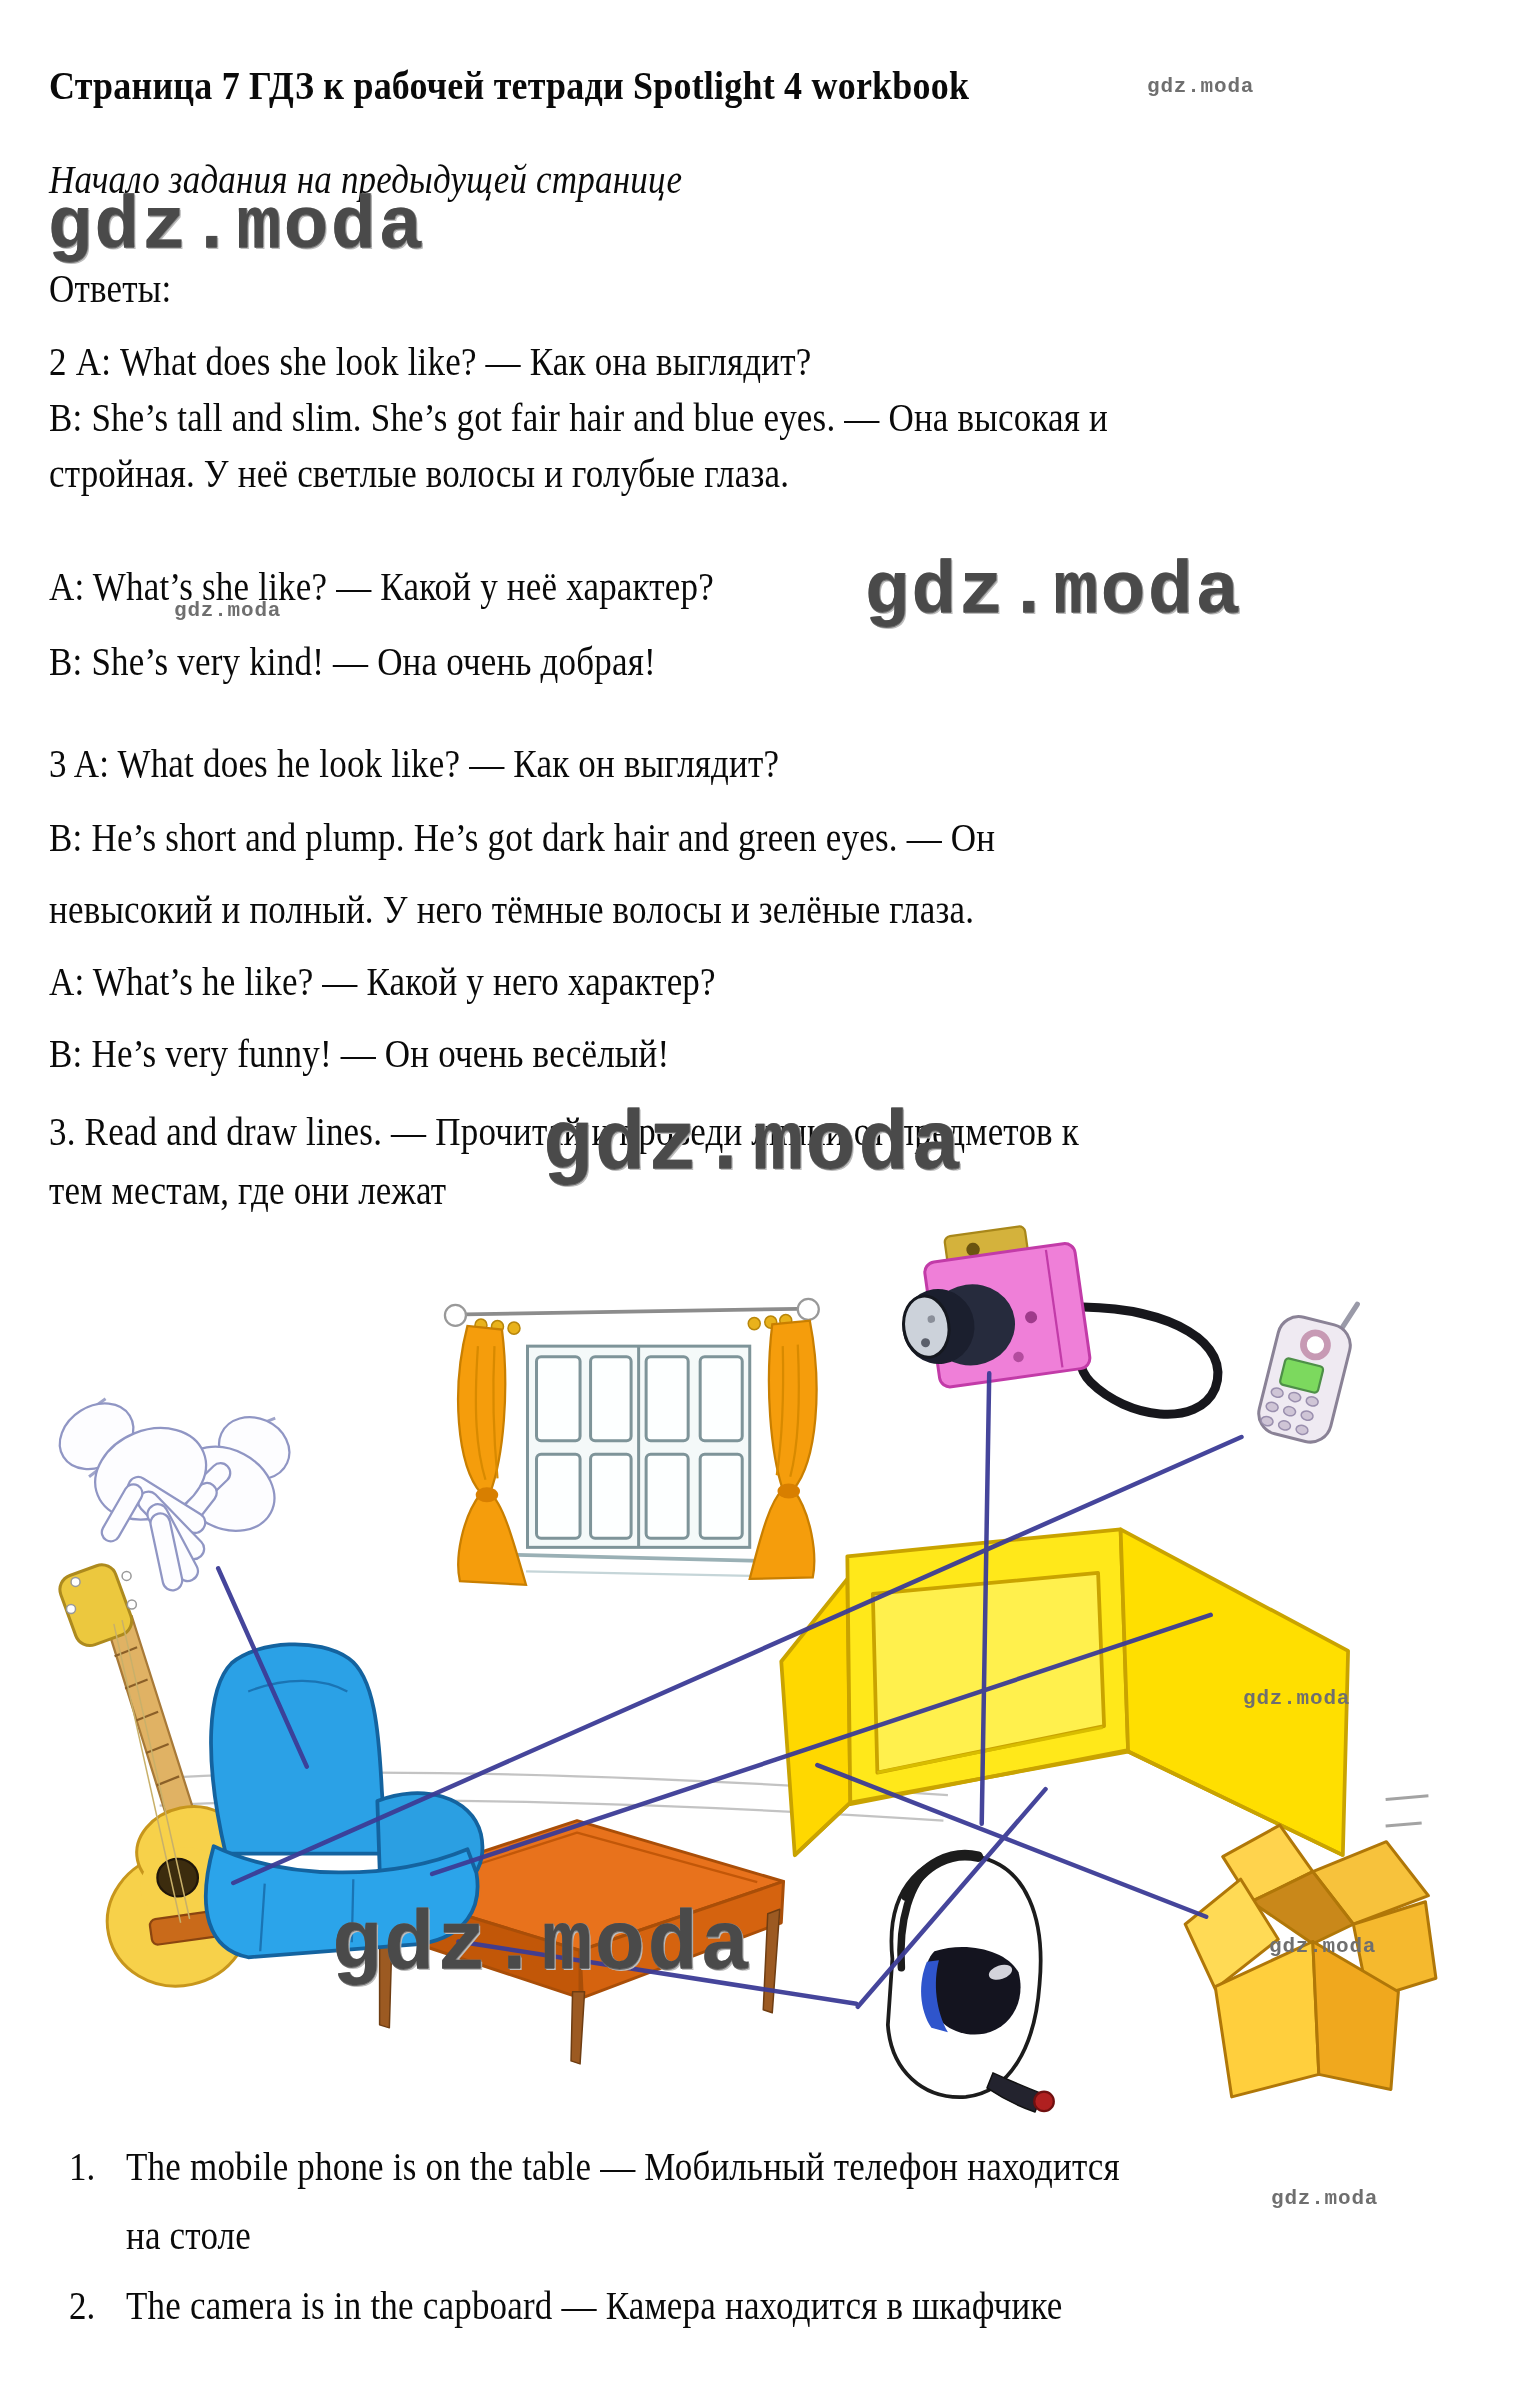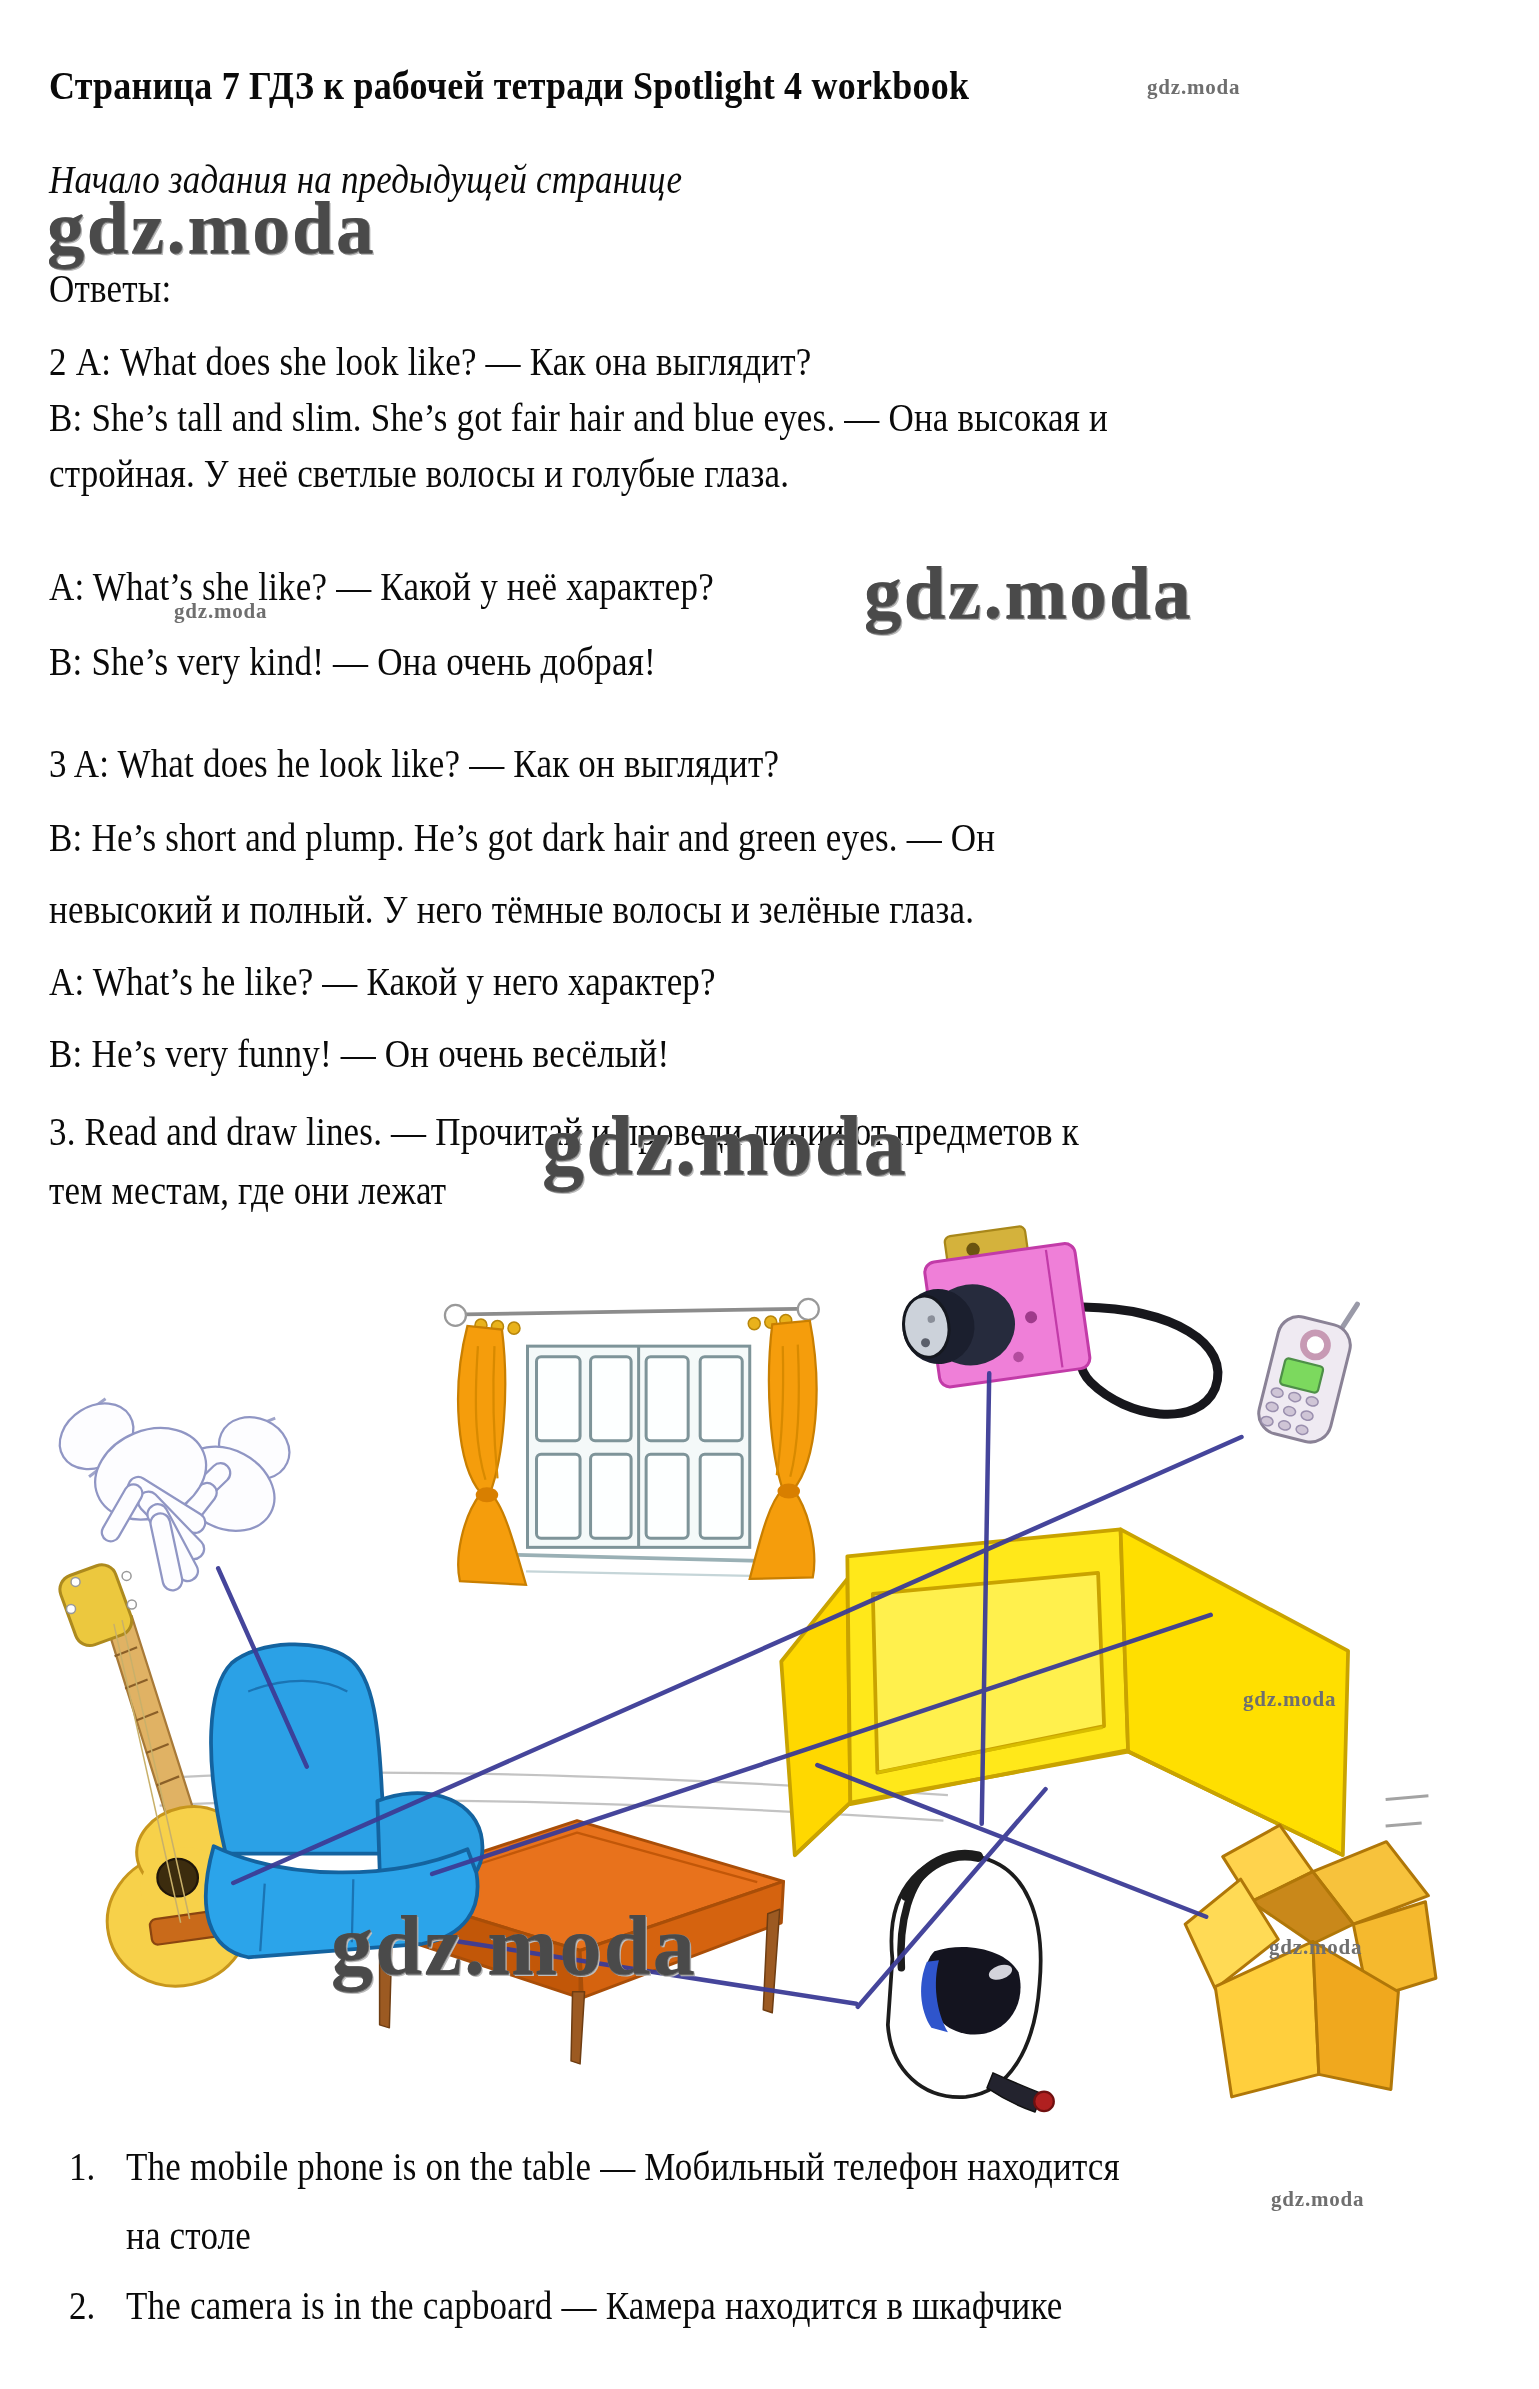--- a/index.html
+++ b/index.html
@@ -9,21 +9,21 @@
     font-family:"Liberation Serif", serif;
   }
   .tline {
     position:absolute; left:49px; font-size:35px; white-space:nowrap;
     letter-spacing:0.2px; transform:scaleY(1.12); transform-origin:left top;
   }
   .title-line { font-weight:700; font-size:36px; }
   .italic-line { font-style:italic; }
   .list-num { position:absolute; left:69px; font-size:35px; transform:scaleY(1.12); transform-origin:left top; }
   .list-text { left:126px; }
-  .wm { position:absolute; font-family:Liberation Serif, serif; font-weight:700;
+  .wm { position:absolute; font-family:Liberation Mono, monospace; font-weight:700;
         white-space:nowrap; transform-origin:left top; }
   .wm-big {
     font-size:75px; letter-spacing:2.3px; color:#4a4a4a; line-height:0.95;
     text-shadow:0.8px 0 #8a8a8a, 0 0.8px #6a6a6a, 1.5px 1.5px 0 #bdbdbd;
   }
   .wm-huge { font-size:84px; }
   .wm-small { font-size:21px; color:#6f6f6f; letter-spacing:0.8px; font-weight:700; }
   #illustration-svg { position:absolute; left:0; top:1202px; }
 </style>
 </head>

